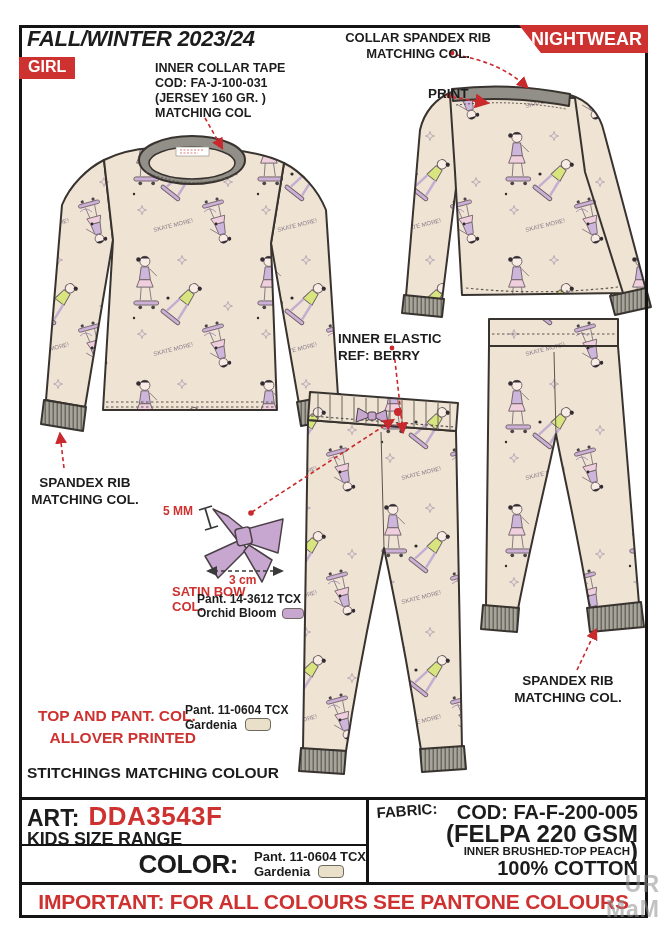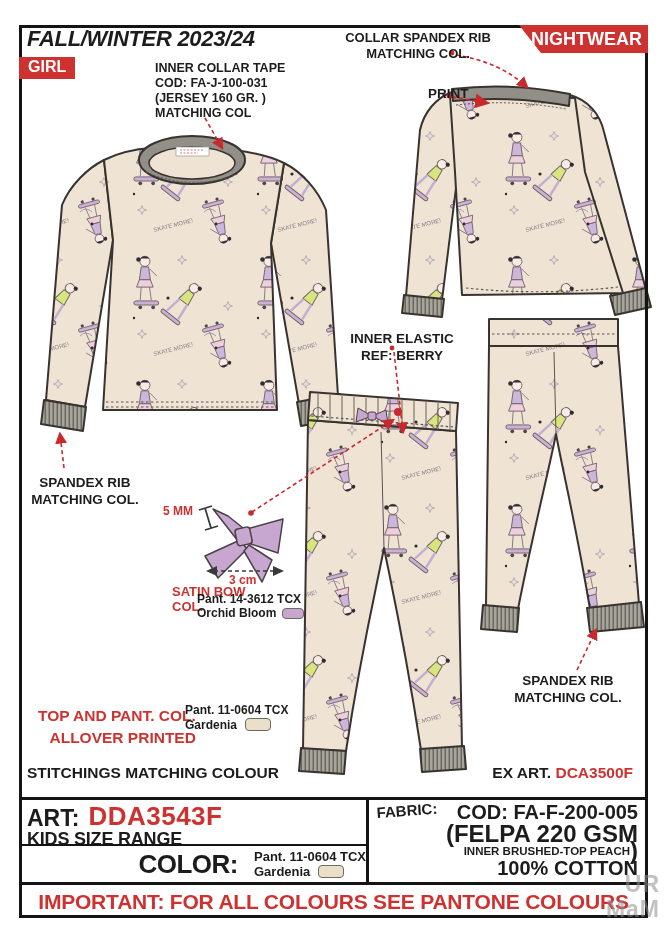--- a/index.html
+++ b/index.html
@@ -13,21 +13,21 @@
   .red{color:#ce3230;}
   .season{left:27px;top:26px;font-size:22px;letter-spacing:-0.3px;font-style:italic;}
   .girl-badge{left:19px;top:57px;color:#fff;font-size:16px;padding:1px 9px 3px;z-index:3;position:absolute;font-weight:bold;}
   .nw-badge{left:519px;top:25px;width:129px;height:28px;position:absolute;z-index:3;
             clip-path:polygon(0 0,100% 0,100% 100%,17% 100%);
             display:flex;align-items:center;justify-content:flex-end;
             color:#fff;font-weight:bold;font-size:18px;padding-right:6px;box-sizing:border-box;}
   .ict{left:155px;top:61px;font-size:12.5px;line-height:15px;}
   .csr{left:342px;top:30px;width:152px;text-align:center;font-size:13px;line-height:16px;}
   .print-l{left:408px;top:86px;font-size:13.5px;padding-left:20px;}
-  .ie{left:338px;top:330px;width:128px;text-align:center;font-size:13.5px;line-height:17px;}
+  .ie{left:338px;top:330px;width:128px;text-align:left;font-size:13.5px;line-height:17px;}
   .sp-left{left:24px;top:474px;width:122px;text-align:center;font-size:13.5px;line-height:17px;}
   .sp-right{left:512px;top:672px;width:112px;text-align:center;font-size:13.5px;line-height:17px;}
   .mm5{left:163px;top:504px;font-size:12px;}
   .cm3{left:229px;top:573px;font-size:12px;}
   .satin{left:172px;top:584px;font-size:13px;line-height:15px;}
   .satin-p{left:197px;top:592px;font-size:12px;line-height:14px;font-weight:bold;position:absolute;z-index:3;}
   .swatch{display:inline-block;border:1.5px solid #6f6a60;border-radius:4px;vertical-align:-2px;}
   .sw-orchid{width:20px;height:9px;margin-left:6px;}
   .sw-gard{width:24px;height:11px;margin-left:8px;}
   .allover{left:38px;top:705px;font-size:15.5px;line-height:22px;text-align:right;}
@@ -224,24 +224,20 @@
   </div>
   <div class="lbl ml red allover">TOP AND PANT. COL.
 ALLOVER PRINTED</div>
   <div class="allover-p">
     <div>Pant. 11-0604 TCX</div>
     <div>
       <span>Gardenia</span><span class="swatch sw-gard" style="background-color: rgb(234, 224, 202);"></span>
     </div>
   </div>
   <div class="lbl stitch">STITCHINGS MATCHING COLOUR</div>
-  <div class="lbl exart">
-    <span>EX ART.</span>
-    <span class="red">DCA3500F</span>
-  </div>
 
   <div class="cell cell-art">
     <div class="art-line">
       <span class="art-k">ART:</span>
       <span class="art-v">DDA3543F</span>
     </div>
     <div class="kids">KIDS SIZE RANGE</div>
   </div>
   <div class="cell cell-color">
     <span class="color-k">COLOR:</span>

